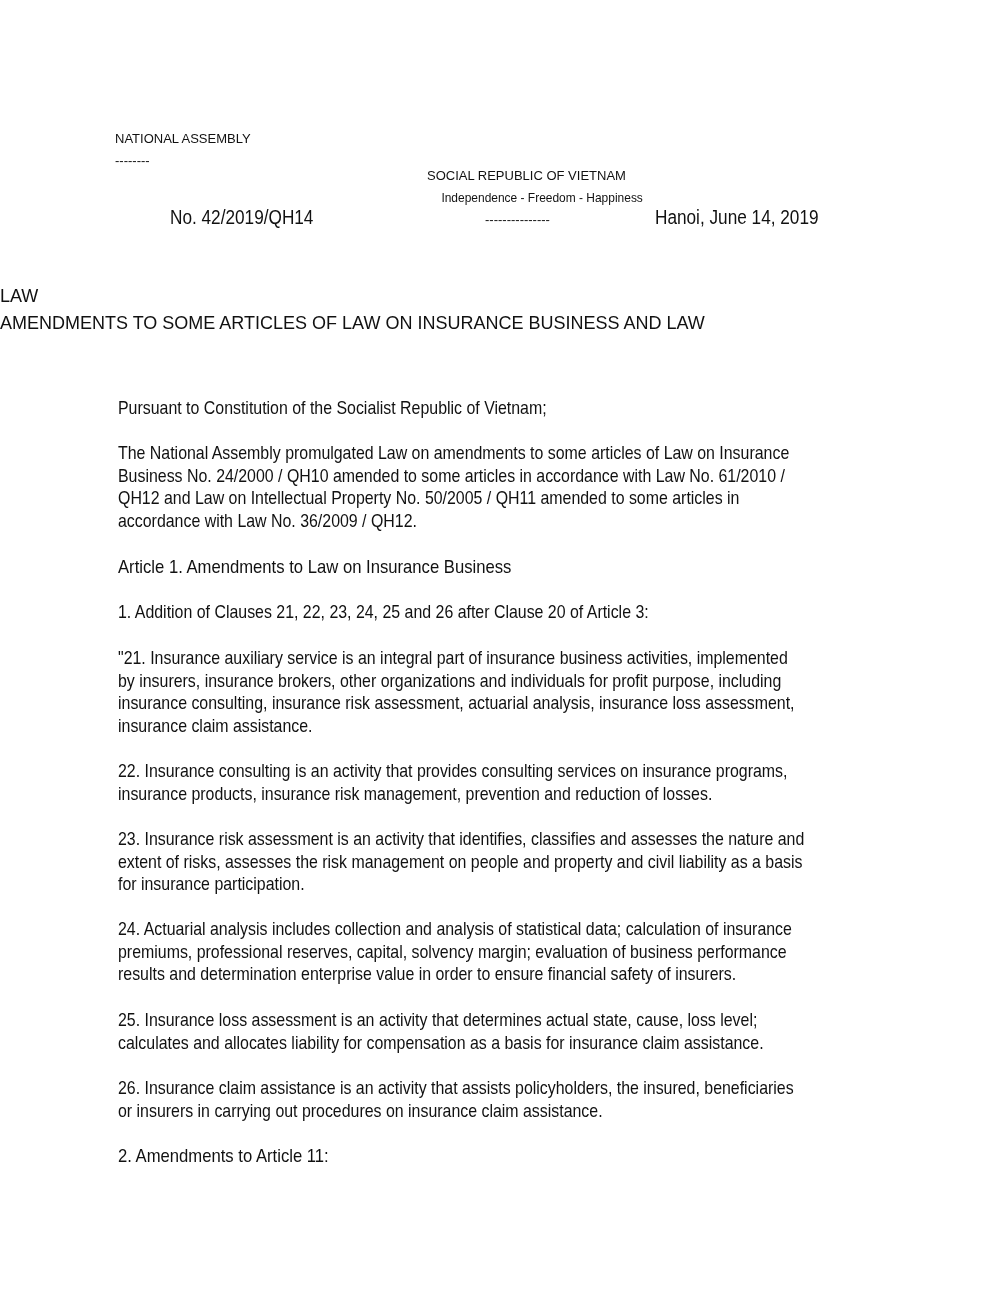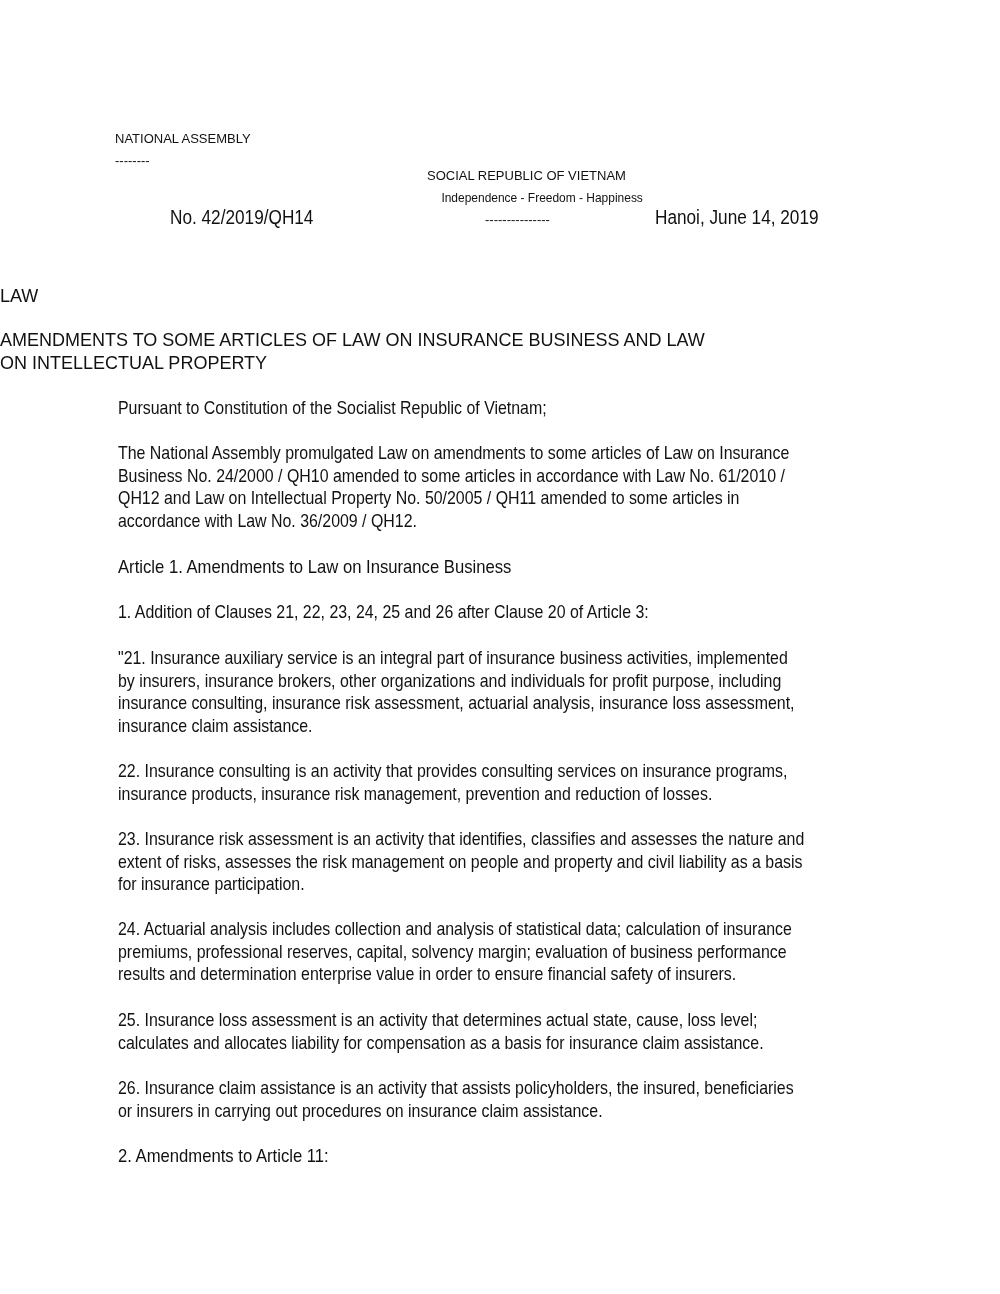--- a/index.html
+++ b/index.html
@@ -55,23 +55,22 @@
   <div style="transform:scaleX(0.92);">Independence - Freedom - Happiness</div>
   <div style="padding-left:58px;">---------------</div>
 </div>
 
 <div class="abs narrow" style="left:170px; top:206px; font-size:20px;">No. 42/2019/QH14</div>
 
 <div class="abs narrow" style="left:655px; top:206px; font-size:20px;">Hanoi, June 14, 2019</div>
 
 <div class="center-block" style="top:285px; font-size:18px; line-height:22px;">LAW</div>
 
-<div class="center-block" style="top:329px; font-size:18px; line-height:22.5px;">
+<div class="center-block" style="top:312px; font-size:18px; line-height:22.5px;">
   <div>AMENDMENTS TO SOME ARTICLES OF LAW ON INSURANCE BUSINESS AND LAW</div>
-  <div>ON INTELLECTUAL PROPERTY</div>
 </div>
 
 <div class="para narrow" style="top:397px;">
   <span class="line">Pursuant to Constitution of the Socialist Republic of Vietnam;</span>
 </div>
 
 <div class="para narrow" style="top:442px;">
   <span class="line">The National Assembly promulgated Law on amendments to some articles of Law on Insurance</span>
   <span class="line">Business No. 24/2000 / QH10 amended to some articles in accordance with Law No. 61/2010 /</span>
   <span class="line">QH12 and Law on Intellectual Property No. 50/2005 / QH11 amended to some articles in</span>

